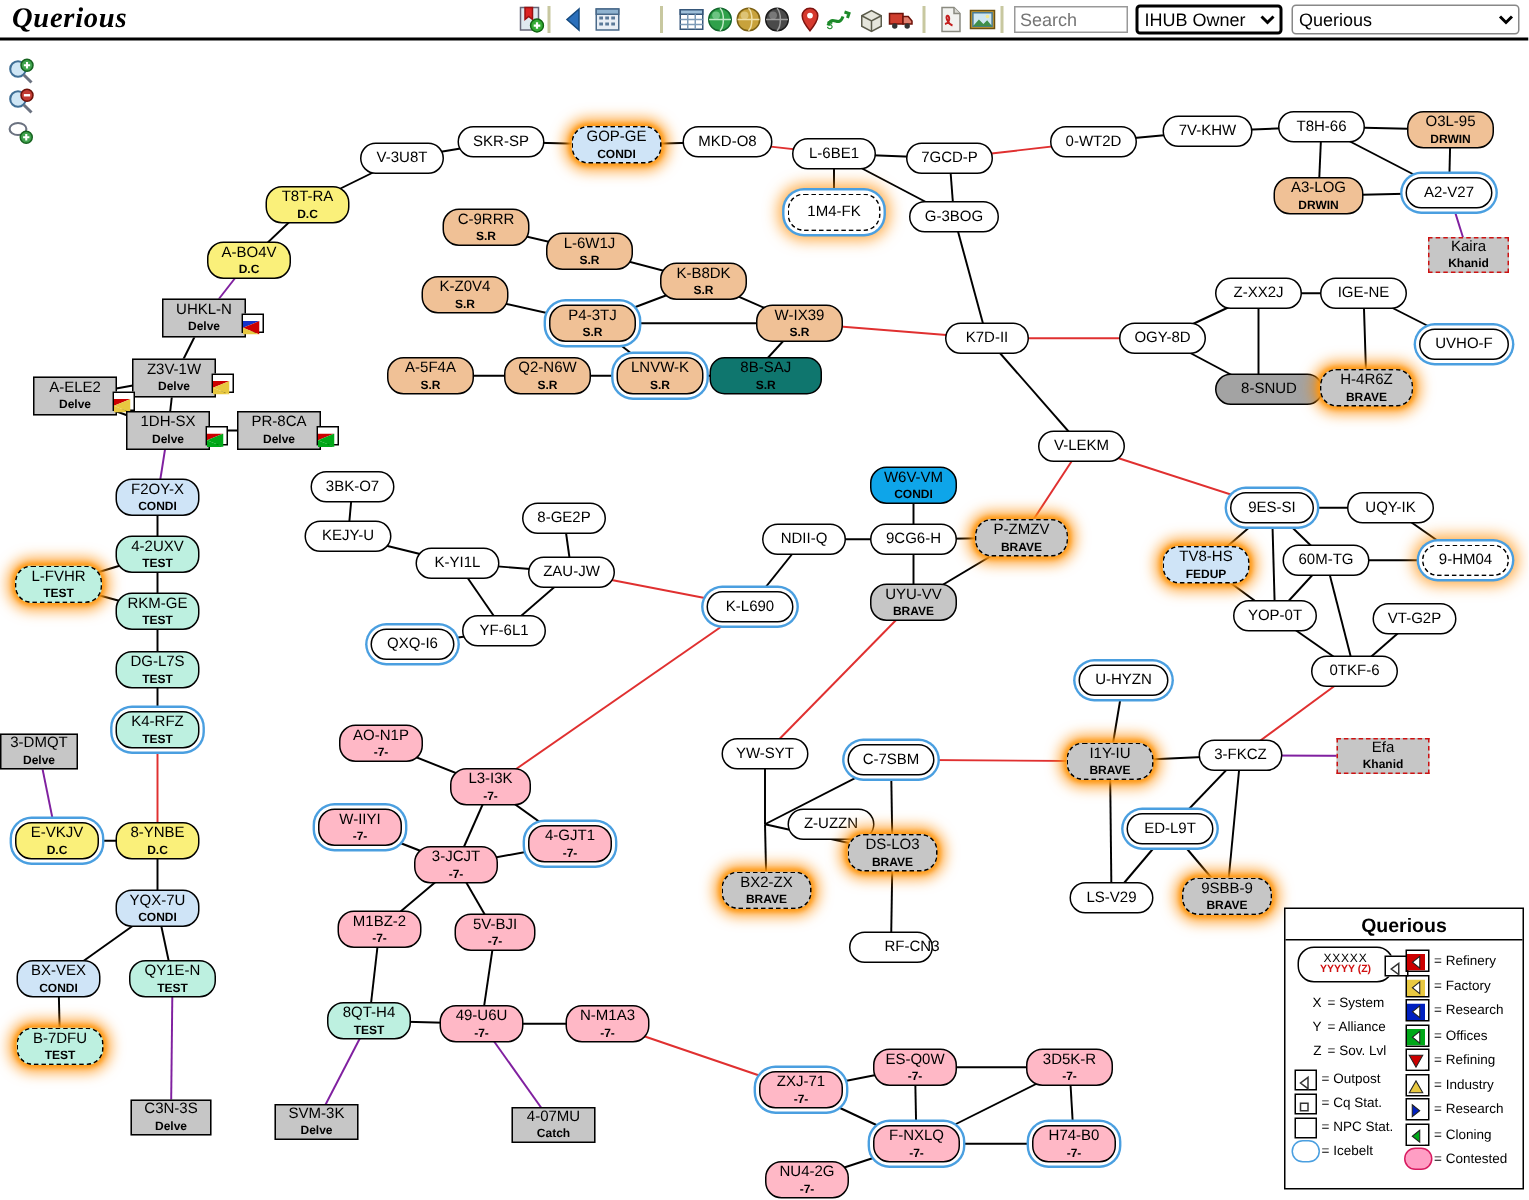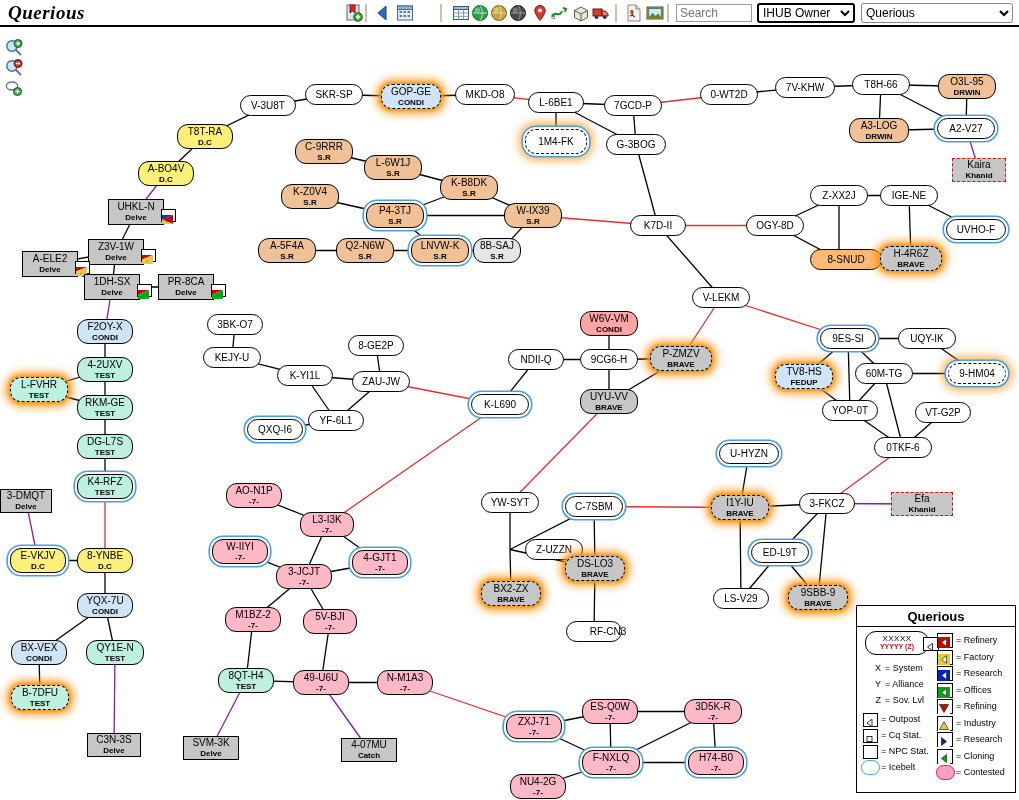--- a/index.html
+++ b/index.html
@@ -480,37 +480,37 @@
         <span class="n2">S.R</span>
       </div>
       <div class="node sh-sys" style="left: 336px; top: 211px; width: 58px; height: 25px; background: rgb(240, 193, 150);">
         <span class="n1">Q2-N6W</span>
         <span class="n2">S.R</span>
       </div>
       <div class="node sh-sys ice" style="left: 411px; top: 211px; width: 58px; height: 25px; background: rgb(240, 193, 150);">
         <span class="n1">LNVW-K</span>
         <span class="n2">S.R</span>
       </div>
-      <div class="node sh-sys" style="left: 473px; top: 211px; width: 48px; height: 25px; background: #e5e5e5;">
+      <div class="node sh-sys" style="left: 473px; top: 211px; width: 75px; height: 25px; background: #0f766e; border-radius: 10px;">
         <span class="n1">8B-SAJ</span>
         <span class="n2">S.R</span>
       </div>
       <div class="node sh-sys one" style="left: 630px; top: 188px; width: 56px; height: 21px; background: rgb(255, 255, 255);">
         <span class="n1">K7D-II</span>
       </div>
       <div class="node sh-sys one" style="left: 746px; top: 188px; width: 58px; height: 21px; background: rgb(255, 255, 255);">
         <span class="n1">OGY-8D</span>
       </div>
       <div class="node sh-sys one" style="left: 810px; top: 158px; width: 58px; height: 21px; background: rgb(255, 255, 255);">
         <span class="n1">Z-XX2J</span>
       </div>
       <div class="node sh-sys one" style="left: 880px; top: 158px; width: 58px; height: 21px; background: rgb(255, 255, 255);">
         <span class="n1">IGE-NE</span>
       </div>
-      <div class="node sh-sys one" style="left: 810px; top: 222px; width: 72px; height: 21px; background: #fdba74;">
+      <div class="node sh-sys one" style="left: 810px; top: 222px; width: 72px; height: 21px; background: #a3a3a3;">
         <span class="n1">8-SNUD</span>
       </div>
       <div class="node sh-sys glow dash" style="left: 880px; top: 219px; width: 62px; height: 25px; background: rgb(198, 198, 198);">
         <span class="n1">H-4R6Z</span>
         <span class="n2">BRAVE</span>
       </div>
       <div class="node sh-sys one ice" style="left: 946px; top: 192px; width: 60px; height: 21px; background: rgb(255, 255, 255);">
         <span class="n1">UVHO-F</span>
       </div>
       <div class="node sh-sys one" style="left: 692px; top: 260px; width: 58px; height: 21px; background: rgb(255, 255, 255);">
@@ -536,21 +536,21 @@
       </div>
       <div class="node sh-sys one ice" style="left: 247px; top: 392px; width: 56px; height: 21px; background: rgb(255, 255, 255);">
         <span class="n1">QXQ-I6</span>
       </div>
       <div class="node sh-sys one ice" style="left: 471px; top: 367px; width: 58px; height: 21px; background: rgb(255, 255, 255);">
         <span class="n1">K-L690</span>
       </div>
       <div class="node sh-sys one" style="left: 508px; top: 322px; width: 56px; height: 21px; background: rgb(255, 255, 255);">
         <span class="n1">NDII-Q</span>
       </div>
-      <div class="node sh-sys" style="left: 580px; top: 284px; width: 58px; height: 25px; background: #fca5a5;">
+      <div class="node sh-sys" style="left: 580px; top: 284px; width: 58px; height: 25px; background: #0ea5e9;">
         <span class="n1">W6V-VM</span>
         <span class="n2">CONDI</span>
       </div>
       <div class="node sh-sys one" style="left: 580px; top: 322px; width: 58px; height: 21px; background: rgb(255, 255, 255);">
         <span class="n1">9CG6-H</span>
       </div>
       <div class="node sh-sys" style="left: 580px; top: 362px; width: 58px; height: 25px; background: rgb(198, 198, 198);">
         <span class="n1">UYU-VV</span>
         <span class="n2">BRAVE</span>
       </div>

